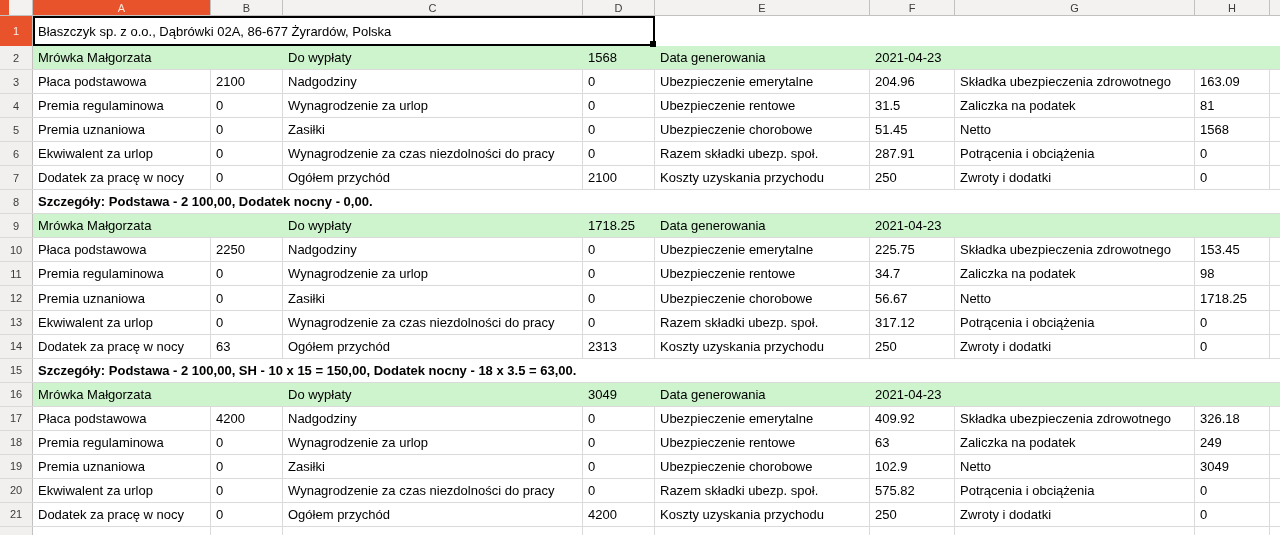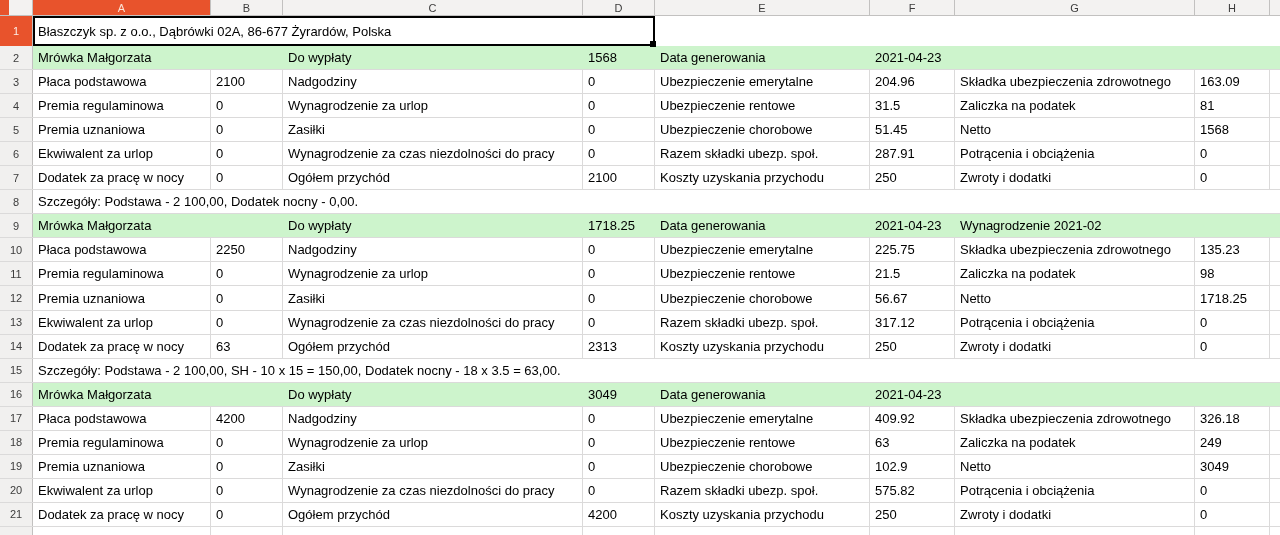--- a/index.html
+++ b/index.html
@@ -43,21 +43,21 @@
   .cw-s{width:var(--w-s);border-right:none;}
 
   .row-title{height:var(--h-row1);z-index:3;border-bottom:none;}
   .row-title .rownum{background:var(--accent);color:#fceee7;}
   .cell-span{width:1247px;border-right:none;border-radius:10px;}
   .row-title .cell-span{align-items:center;padding-bottom:0;}
 
   .row-green{background:var(--green);}
   .row-green .cell{border-right:none;}
 
-  .row-detail .cell{border-right:none;}
+  .row-detail .cell{border-right:none;font-weight:bold;}
 
   .row-partial{flex:1;min-height:0;border-bottom:none;}
   .row-partial .cell{padding:0;}
 
   .selection-box{position:absolute;left:var(--w-num);top:0;width:622px;height:100%;
     border:2px solid #000;pointer-events:none;z-index:4;}
   .selection-handle{position:absolute;right:-3px;bottom:-3px;width:6px;height:6px;
     background:#000;}
 </style>
 </head>
@@ -163,44 +163,43 @@
         <div class="cell cell-span">Szczegóły: Podstawa - 2 100,00, Dodatek nocny - 0,00.</div>
       </div>
       <div class="grid-row row-green">
         <div class="rownum">9</div>
         <div class="cell cw-a">Mrówka Małgorzata</div>
         <div class="cell cw-b"></div>
         <div class="cell cw-c">Do wypłaty</div>
         <div class="cell cw-d">1718.25</div>
         <div class="cell cw-e">Data generowania</div>
         <div class="cell cw-f">2021-04-23</div>
-        <div class="cell cw-g">Wynagrodzenie 2021-02</div>
         <div class="cell cw-h"></div>
         <div class="cell cw-s"></div>
       </div>
       <div class="grid-row row-data">
         <div class="rownum">10</div>
         <div class="cell cw-a">Płaca podstawowa</div>
         <div class="cell cw-b">2250</div>
         <div class="cell cw-c">Nadgodziny</div>
         <div class="cell cw-d">0</div>
         <div class="cell cw-e">Ubezpieczenie emerytalne</div>
         <div class="cell cw-f">225.75</div>
         <div class="cell cw-g">Składka ubezpieczenia zdrowotnego</div>
-        <div class="cell cw-h">135.23</div>
+        <div class="cell cw-h">153.45</div>
         <div class="cell cw-s"></div>
       </div>
       <div class="grid-row row-data">
         <div class="rownum">11</div>
         <div class="cell cw-a">Premia regulaminowa</div>
         <div class="cell cw-b">0</div>
         <div class="cell cw-c">Wynagrodzenie za urlop</div>
         <div class="cell cw-d">0</div>
         <div class="cell cw-e">Ubezpieczenie rentowe</div>
-        <div class="cell cw-f">21.5</div>
+        <div class="cell cw-f">34.7</div>
         <div class="cell cw-g">Zaliczka na podatek</div>
         <div class="cell cw-h">98</div>
         <div class="cell cw-s"></div>
       </div>
       <div class="grid-row row-data">
         <div class="rownum">12</div>
         <div class="cell cw-a">Premia uznaniowa</div>
         <div class="cell cw-b">0</div>
         <div class="cell cw-c">Zasiłki</div>
         <div class="cell cw-d">0</div>

